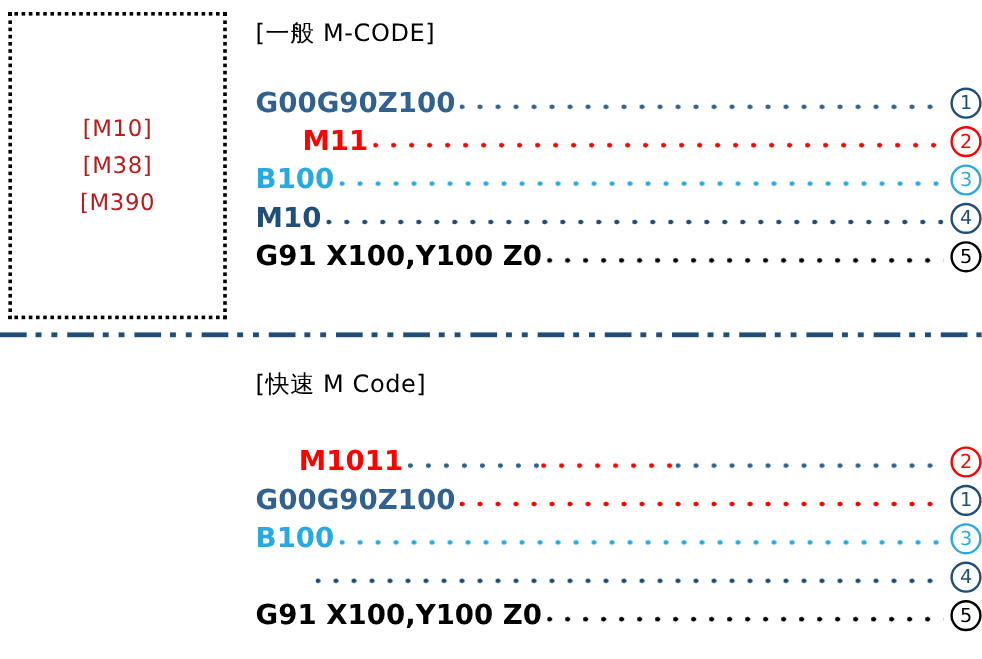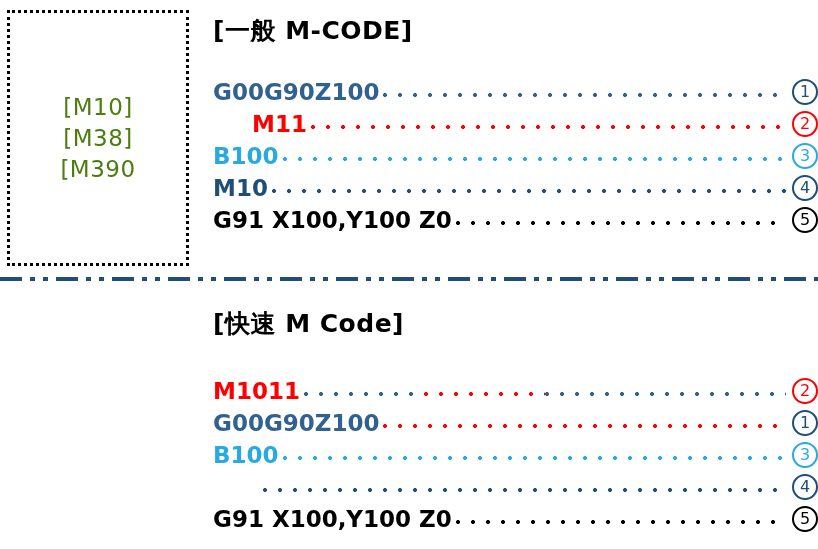--- a/index.html
+++ b/index.html
@@ -27,39 +27,39 @@
     align-items:center;
     justify-content:center;
   }
   #code-box-top{left:7px;top:10px;width:182px;height:256px;}
   #code-box-bottom{left:7px;top:18px;width:182px;height:525px;}
   
   #section-bottom #code-box-bottom{left:7px;top:18px;width:182px;height:252px;}
 
   .code-line{
     font-family:"DejaVu Sans","Liberation Sans",sans-serif;
-    font-size:23px;
-    color:#4d7c0f;
+    font-size:19px;
+    color:#b91c1c;
     line-height:31px;
     letter-spacing:0.5px;
     white-space:pre;
   }
 
   
   .right-col{
     position:absolute;
     left:213px;
     right:0;
   }
   #right-top{top:14px;}
   #right-bottom{top:32px;}
 
   .section-title{
-    font-size:25px;
-    font-weight:bold;
+    font-size:20px;
+    font-weight:normal;
     color:#000000;
     letter-spacing:0.5px;
     margin:0 0 0 0;
     white-space:nowrap;
   }
 
   .code-rows{margin-top:26px;}
   #right-bottom .code-rows{margin-top:32px;}
 
   .code-row{
@@ -160,21 +160,21 @@
 
 <div id="section-divider" style="background-image: linear-gradient(to right, rgb(31, 78, 121) 0px, rgb(31, 78, 121) 22px, rgba(0, 0, 0, 0) 22px, rgba(0, 0, 0, 0) 30px, rgb(31, 78, 121) 30px, rgb(31, 78, 121) 35px, rgba(0, 0, 0, 0) 35px, rgba(0, 0, 0, 0) 43px, rgb(31, 78, 121) 43px, rgb(31, 78, 121) 48px, rgba(0, 0, 0, 0) 48px, rgba(0, 0, 0, 0) 56px); background-size: 56px 4px; background-repeat: repeat-x; background-position: 0px 0px;"></div>
 
 <div class="section" id="section-bottom">
 
 
   <div class="right-col" id="right-bottom">
     <div class="section-title">[快速 M Code]</div>
     <div class="code-rows">
         <div class="code-row">
-          <span class="code-label" style="color: rgb(254, 0, 0);">M1011</span>
+          <span class="code-label" style="color: rgb(254, 0, 0); margin-left: 36px;">M1011</span>
           <span class="leader">
             <div class="seg" style="background-image: radial-gradient(circle at 2px 50%, rgb(49, 97, 142) 0px, rgb(49, 97, 142) 1.9px, rgba(0, 0, 0, 0) 2.2px); background-size: 15px 20px; background-repeat: repeat-x; background-position: 0px 50%; flex: 1 1 0px;"></div>
             <div class="seg" style="background-image: radial-gradient(circle at 2px 50%, rgb(254, 0, 0) 0px, rgb(254, 0, 0) 1.9px, rgba(0, 0, 0, 0) 2.2px); background-size: 15px 20px; background-repeat: repeat-x; background-position: 0px 50%; flex: 1 1 0px;"></div>
             <div class="seg" style="background-image: radial-gradient(circle at 2px 50%, rgb(49, 97, 142) 0px, rgb(49, 97, 142) 1.9px, rgba(0, 0, 0, 0) 2.2px); background-size: 15px 20px; background-repeat: repeat-x; background-position: 0px 50%; flex: 2 1 0px;"></div>
           </span>
           <span class="marker" style="color: rgb(254, 0, 0);">2</span>
         </div>
         <div class="code-row">
           <span class="code-label" style="color: rgb(49, 97, 142);">G00G90Z100</span>
           <span class="leader">

